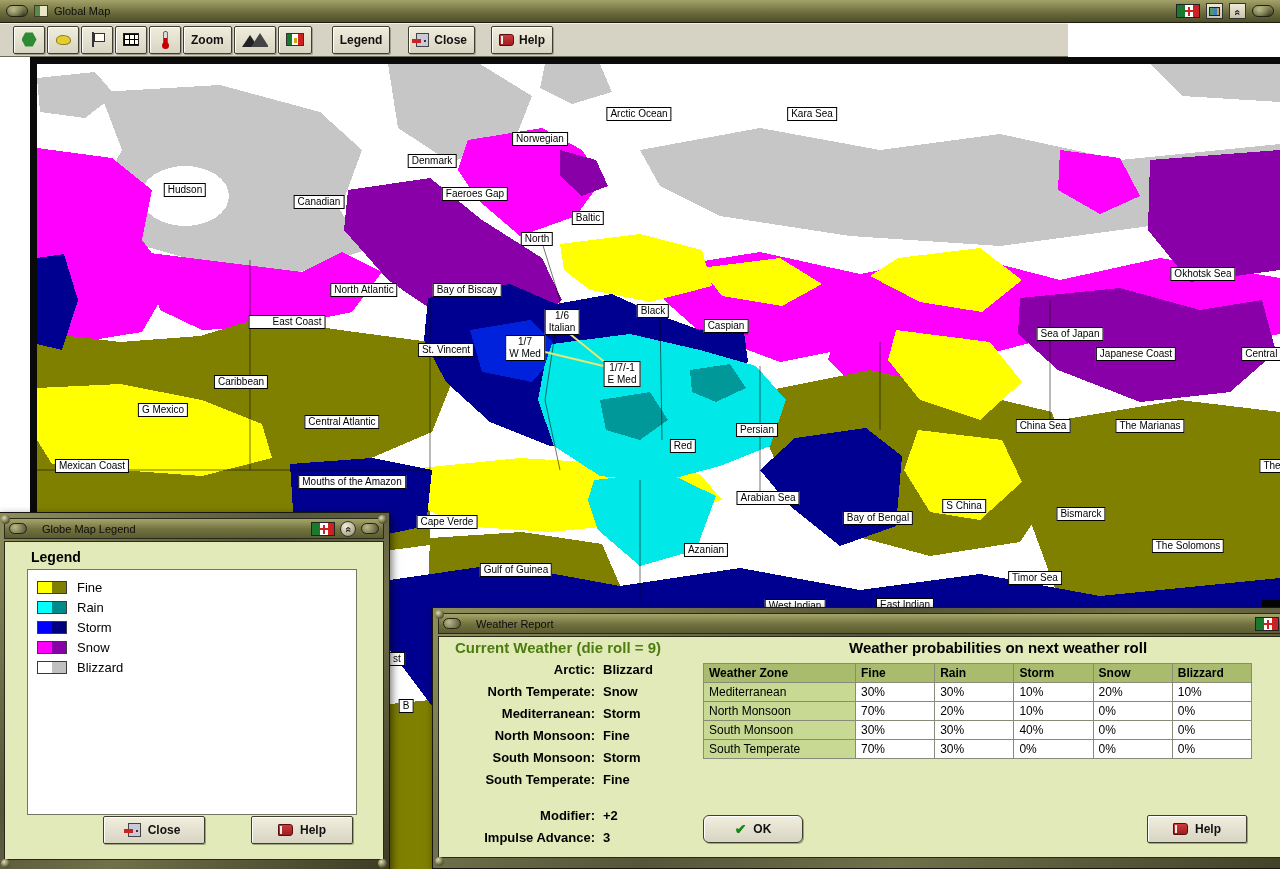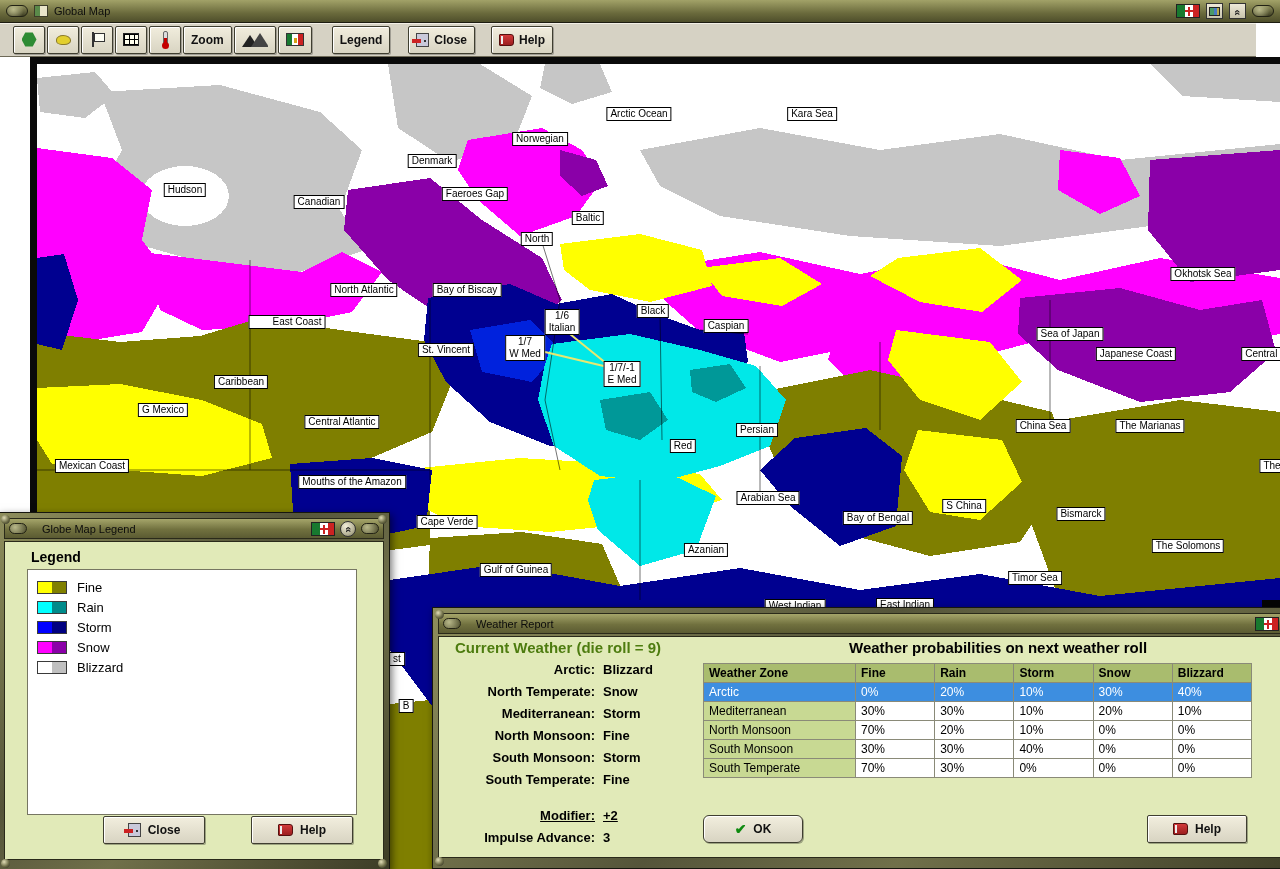--- a/index.html
+++ b/index.html
@@ -44,21 +44,21 @@
     font-weight:bold; font-size:11px; line-height:1; color:#222; }
 
   .flag { position:relative; width:24px; height:14px; border:1px solid #222; flex:none;
     background:linear-gradient(90deg,#18792f 0 8px,#ffffff 8px 16px,#cc2222 16px 24px); }
   .flag i { position:absolute; background:#cc2222; }
   .fc-v { left:11px; top:2px; width:2px; height:9px; }
   .fc-h { left:8px; top:5px; width:8px; height:2px; }
 
   
   .toolbar {
-    position:absolute; left:0; top:23px; width:1256px; height:34px; z-index:30;
+    position:absolute; left:0; top:23px; width:1068px; height:34px; z-index:30;
     background:#d6d2c4; border-bottom:1px solid #6e6a58;
     box-shadow:inset 0 1px 0 #f2efe6;
     display:flex; align-items:center; padding-left:13px; gap:2px;
   }
   .tb-btn {
     height:28px; min-width:32px; padding:0 7px; cursor:pointer;
     background:linear-gradient(180deg,#f1eddd,#d8d4c2);
     border:1px solid #3f3e30; border-radius:2px;
     box-shadow:inset 1px 1px 0 #ffffff, 1px 1px 0 rgba(0,0,0,.25);
     display:flex; align-items:center; justify-content:center; gap:5px;
@@ -134,21 +134,21 @@
     font-family:"Liberation Sans",sans-serif; font-size:12px; font-weight:bold; color:#111; }
   .legend-close { left:98px; top:274px; width:102px; }
   .legend-help { left:246px; top:274px; width:102px; }
 
   
   .wr-heading1 { position:absolute; left:16px; top:2px; font-size:15px; font-weight:bold; color:#4d7c0f; }
   .wr-heading2 { position:absolute; left:410px; top:2px; font-size:15px; font-weight:bold; color:#000; }
   .cw-grid { position:absolute; left:10px; display:grid; grid-template-columns:146px auto;
     column-gap:8px; grid-auto-rows:22px; font-size:13px; font-weight:bold; color:#000; }
   #cw-rows { top:25px; }
-  .cw-grid.mod { top:171px;text-decoration:underline; }
+  .cw-grid.mod { top:171px; }
   .cw-grid.imp { top:193px; }
   .cw-zone { text-align:right; }
   .cw-val { text-align:left; }
   .ok-btn { left:264px; top:178px; width:100px;border-radius:6px; }
   .wr-help { left:708px; top:178px; width:100px; }
   .wr-table { position:absolute; left:264px; top:26px; width:549px; border-collapse:collapse;
     table-layout:fixed; background:#fff; border:1px solid #5e5e4e; font-size:12px; }
   .wr-table th, .wr-table td { border:1px solid #8a8a78; padding:2px 5px; height:15px;
     text-align:left; overflow:hidden; white-space:nowrap; }
   .wr-table thead th { background:#a9bc6e; font-weight:bold; color:#000; }
@@ -574,28 +574,20 @@
             <tr id="wr-head">
               <th class="zone-col">Weather Zone</th>
               <th>Fine</th>
               <th>Rain</th>
               <th>Storm</th>
               <th>Snow</th>
               <th>Blizzard</th>
             </tr>
           </thead>
         <tbody id="wr-body">
-            <tr class="hl">
-              <td class="zone">Arctic</td>
-              <td>0%</td>
-              <td>20%</td>
-              <td>10%</td>
-              <td>30%</td>
-              <td>40%</td>
-            </tr>
             <tr>
               <td class="zone">Mediterranean</td>
               <td>30%</td>
               <td>30%</td>
               <td>10%</td>
               <td>20%</td>
               <td>10%</td>
             </tr>
             <tr>
               <td class="zone">North Monsoon</td>

